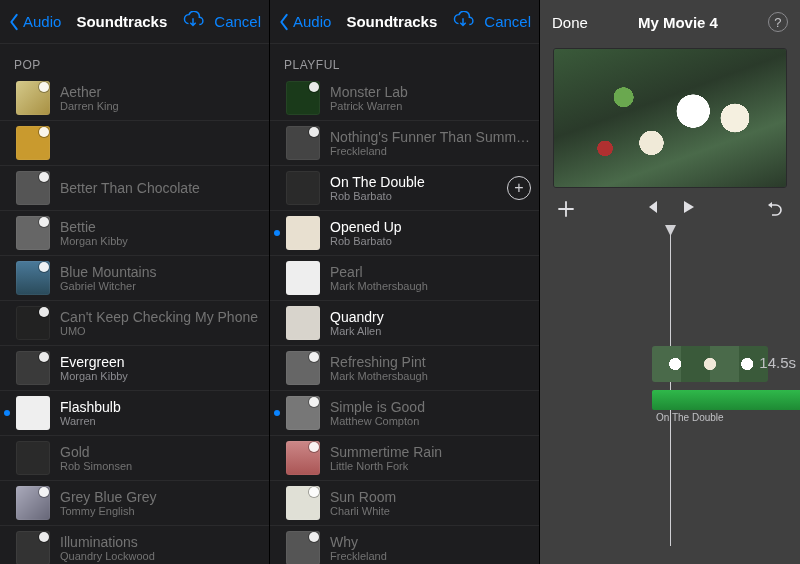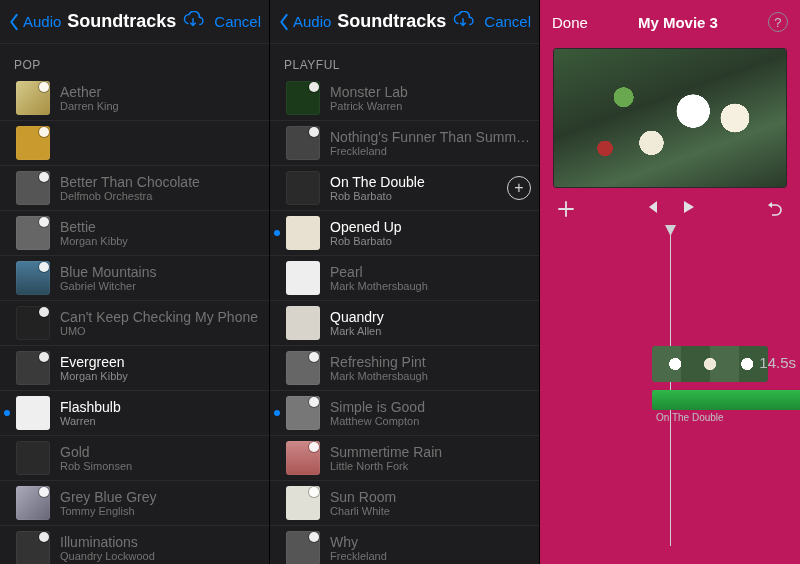--- a/index.html
+++ b/index.html
@@ -1,27 +1,27 @@
 <!DOCTYPE html>
 <html><head>
 <meta charset="utf-8">
 <style>
   * { box-sizing: border-box; margin: 0; padding: 0; }
   html, body { width: 800px; height: 564px; background: #000; font-family: -apple-system, "Helvetica Neue", Arial, sans-serif; color: #ddd; overflow: hidden; }
   .app { display: flex; width: 800px; height: 470px; }
   .pane { position: relative; height: 564px; }
   .pane-left { width: 270px; background: #1d1d1f; border-right: 1px solid #000; }
   .pane-mid  { width: 270px; background: #1d1d1f; border-right: 1px solid #000; }
-  .pane-right{ flex: 1; background: #be185d; }
+  .pane-right{ flex: 1; background: #404040; }
 
   
   .hdr { display: flex; align-items: center; height: 44px; padding: 0 8px; border-bottom: 1px solid #2a2a2c; }
   .hdr .back { display: flex; align-items: center; color: #0a84ff; font-size: 15px; cursor: pointer; }
   .hdr .back svg { width: 12px; height: 18px; margin-right: 3px; }
-  .hdr .title { flex: 1; text-align: center; font-weight: 600; color: #fff; font-size: 18px; }
+  .hdr .title { flex: 1; text-align: center; font-weight: 600; color: #fff; font-size: 15px; }
   .hdr .dl svg { width: 22px; height: 18px; stroke: #0a84ff; fill: none; stroke-width: 1.6; cursor: pointer; }
   .hdr .cancel { color: #0a84ff; font-size: 15px; margin-left: 10px; cursor: pointer; }
 
   
   .section-hdr { font-size: 12px; letter-spacing: 0.5px; color: #9a9a9e; padding: 6px 12px 4px 14px; background: #1d1d1f; }
   .list { height: calc(564px - 44px); overflow: hidden; margin-top: 8px; }
   .track { display: flex; align-items: center; padding: 5px 8px 5px 16px; border-bottom: 1px solid #2a2a2c; position: relative; }
   .track.dim .tt, .track.dim .ta { color: #737373; }
   .dot { position: absolute; left: 4px; top: 50%; width: 6px; height: 6px; border-radius: 50%; background: #0a84ff; transform: translateY(-50%); }
   .art { width: 34px; height: 34px; border-radius: 3px; flex-shrink: 0; margin-right: 10px; background: #3a3a3c; position: relative; overflow: hidden; }
@@ -103,21 +103,20 @@
             <div class="art c2">
               <div class="badge"></div>
             </div>
           </div>
           <div class="track dim">
             <div class="art c3">
               <div class="badge"></div>
             </div>
             <div class="meta">
               <div class="tt">Better Than Chocolate</div>
-              <div class="ta">Delfmob Orchestra</div>
             </div>
           </div>
           <div class="track dim">
             <div class="art c4">
               <div class="badge"></div>
             </div>
             <div class="meta">
               <div class="tt">Bettie</div>
               <div class="ta">Morgan Kibby</div>
             </div>
@@ -302,21 +301,21 @@
             </div>
           </div>
         </div>
       <div class="section-hdr">CHILL</div>
     </div>
   </div>
 
   <div class="pane pane-right">
     <div class="rhdr">
       <div class="done">Done</div>
-      <div class="rtitle">My Movie 3</div>
+      <div class="rtitle">My Movie 4</div>
       <div class="help">?</div>
     </div>
     <div class="viewer">
         <div class="viewer-inner"></div>
       </div>
     <div class="transport">
       <div class="side tbtn">
           <svg viewBox="0 0 18 18">
             <path d="M9 2v14M2 9h14" stroke="#e0e0e4" stroke-width="1.8" stroke-linecap="round"></path>
           </svg>

